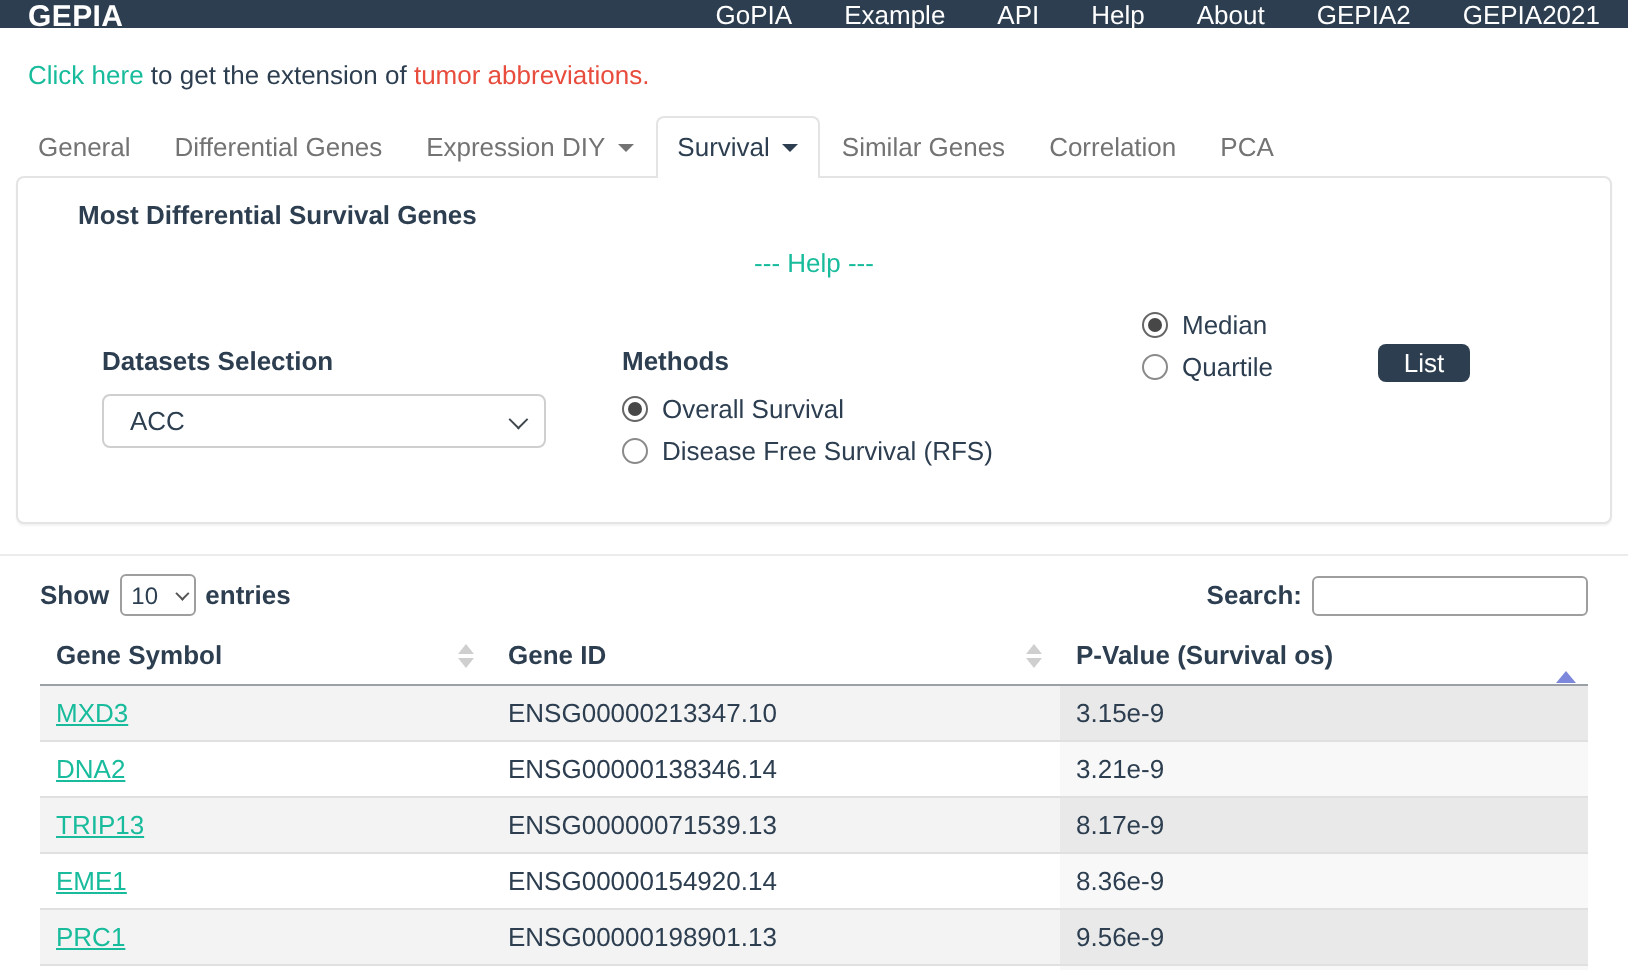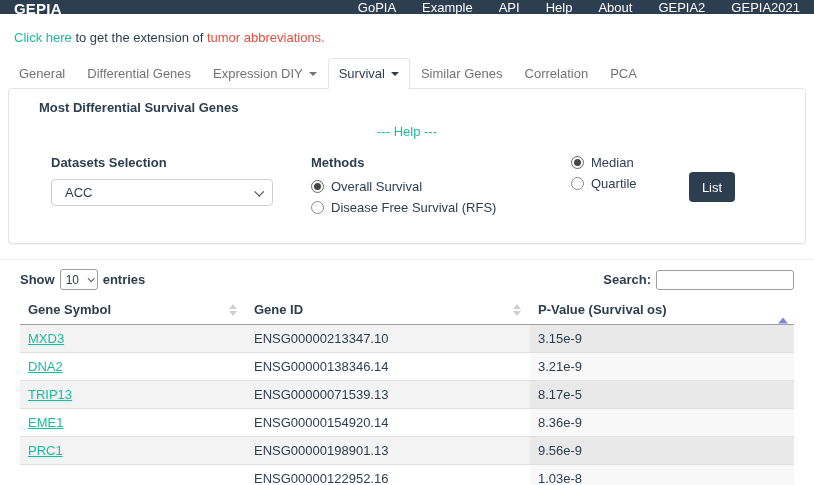--- a/index.html
+++ b/index.html
@@ -24,35 +24,35 @@
   .tab.active { color:#2c3e50; background:#fff; border-color:#e4e4e4; margin-bottom:-1px; padding-bottom:8px; }
   .caret { width:0; height:0; border-left:4px solid transparent; border-right:4px solid transparent;
            border-top:4px solid currentColor; margin-left:6px; display:inline-block; }
 
   
   .panel { margin:0 8px; border:1px solid #e4e4e4; border-radius:4px; background:#fff;
            box-shadow:0 1px 1px rgba(0,0,0,.05); padding:11px 0 22px 0; position:relative; z-index:1; }
   .panel-title { font-size:13px; font-weight:700; margin-left:30px; }
   .help-link { display:block; text-align:center; color:#18bc9c; font-size:13px; text-decoration:none; margin-top:9px; cursor:pointer; }
   .form-row { display:flex; margin:16px 0 0 42px; }
-  .form-label { font-size:13px; font-weight:700; margin-bottom:9px; }
+  .form-label { font-size:13px; font-weight:700; margin-bottom:9px;margin-top:18px; }
   .col-datasets { width:260px; }
   .col-methods { width:260px; }
   .col-cutoff  { width:118px; }
   .select-box { width:222px; height:27px; border:1px solid #cfcfcf; border-radius:4px; background:#fff;
                 display:flex; align-items:center; padding:0 10px 0 13px; font-size:13px; cursor:pointer; }
   .select-box .chev { margin-left:auto; }
   .chev { width:7px; height:7px; border-right:1.6px solid #40484f; border-bottom:1.6px solid #40484f;
           transform:rotate(45deg) translateY(-1px); display:inline-block; flex:none; }
   .radio-row { display:flex; align-items:center; gap:7px; font-size:13px; margin-bottom:6px; cursor:pointer; }
   .radio { width:13px; height:13px; border:1px solid #8a8a8a; border-radius:50%; background:#fff; position:relative; flex:none; }
   .radio.checked { border-color:#666; }
   .radio.checked::after { content:""; position:absolute; left:2px; top:2px; right:2px; bottom:2px;
                           background:#474747; border-radius:50%; }
-  .list-btn { width:46px; height:30px; background:#2c3e50; color:#fff; border:none; border-radius:4px;
+  .list-btn { width:46px; height:19px; background:#2c3e50; color:#fff; border:none; border-radius:4px;
               font-size:13px; font-family:inherit; cursor:pointer; margin-top:17px; }
 
   
   .sep { border:none; border-top:1px solid #ececec; margin-top:15px; }
 
   
   .controls { display:flex; align-items:center; margin:9px 20px 0 20px; font-size:13px; }
   .show-group { display:flex; align-items:center; gap:5px; font-weight:700; }
   .mini-select { width:38px; height:21px; border:1px solid #9e9e9e; border-radius:3px; background:#fff;
                  display:flex; align-items:center; padding:0 4px 0 5px; font-size:12px; font-weight:400; cursor:pointer; }
@@ -212,21 +212,21 @@
       <td class="c-pv">3.15e-9</td>
     </tr>
     <tr>
       <td><a class="gene-link">DNA2</a></td>
       <td>ENSG00000138346.14</td>
       <td class="c-pv">3.21e-9</td>
     </tr>
     <tr>
       <td><a class="gene-link">TRIP13</a></td>
       <td>ENSG00000071539.13</td>
-      <td class="c-pv">8.17e-5</td>
+      <td class="c-pv">8.17e-9</td>
     </tr>
     <tr>
       <td><a class="gene-link">EME1</a></td>
       <td>ENSG00000154920.14</td>
       <td class="c-pv">8.36e-9</td>
     </tr>
     <tr>
       <td><a class="gene-link">PRC1</a></td>
       <td>ENSG00000198901.13</td>
       <td class="c-pv">9.56e-9</td>

